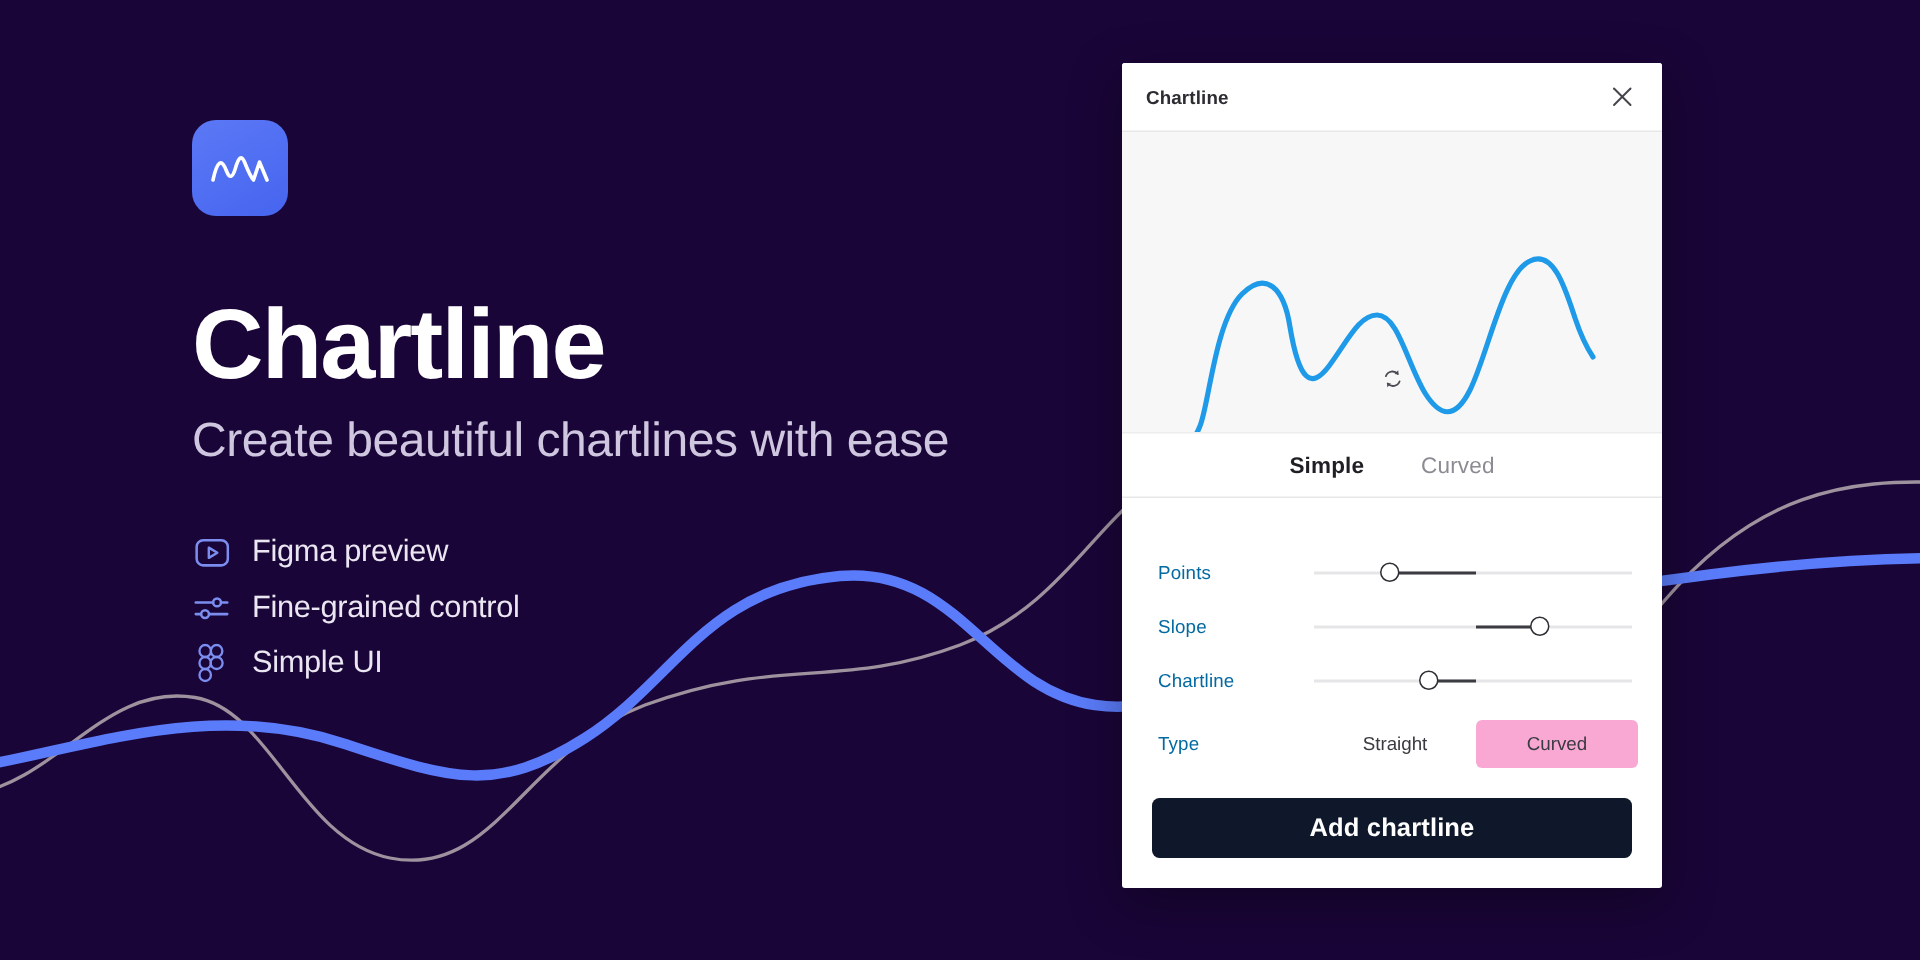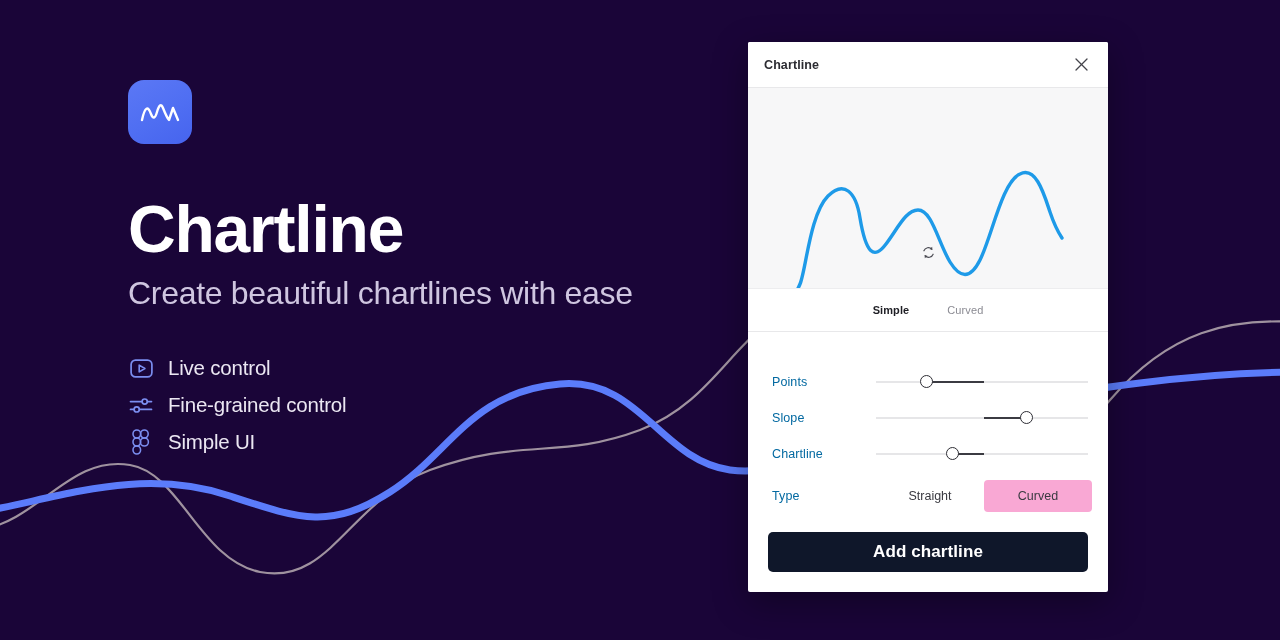--- a/index.html
+++ b/index.html
@@ -159,21 +159,21 @@
     display: flex;
     align-items: center;
     justify-content: center;
     gap: 38px;
     border-top: 1px solid #ededef;
     border-bottom: 1px solid #e8e8ea;
     background: #ffffff;
   }
 
   .tab {
-    font-size: 11px;
+    font-size: 15px;
     color: #8b8b93;
     cursor: pointer;
     letter-spacing: 0.1px;
   }
 
   .tab.active {
     color: #1f1f25;
     font-weight: bold;
   }
 
@@ -302,21 +302,21 @@
 
   <ul class="feature-list">
 
     <li class="feature-item">
       <span class="feature-icon">
         <svg width="23" height="19" viewBox="0 0 23 19">
           <rect x="1.1" y="1.1" width="20.8" height="16.8" rx="4.4" fill="none" stroke="#7b8ef0" stroke-width="1.7"></rect>
           <path d="M9.2 6.1 L14.9 9.5 L9.2 12.9 Z" fill="none" stroke="#7b8ef0" stroke-width="1.6" stroke-linejoin="round"></path>
         </svg>
       </span>
-      <span class="feature-label">Live control</span>
+      <span class="feature-label">Figma preview</span>
     </li>
 
     <li class="feature-item">
       <span class="feature-icon">
         <svg width="24" height="19" viewBox="0 0 24 19">
           <line x1="1.5" y1="5.6" x2="13" y2="5.6" stroke="#7b8ef0" stroke-width="1.7" stroke-linecap="round"></line>
           <line x1="18.5" y1="5.6" x2="22.5" y2="5.6" stroke="#7b8ef0" stroke-width="1.7" stroke-linecap="round"></line>
           <circle cx="15.7" cy="5.6" r="2.6" fill="none" stroke="#7b8ef0" stroke-width="1.7"></circle>
           <line x1="1.5" y1="13.4" x2="5" y2="13.4" stroke="#7b8ef0" stroke-width="1.7" stroke-linecap="round"></line>
           <line x1="10.5" y1="13.4" x2="22.5" y2="13.4" stroke="#7b8ef0" stroke-width="1.7" stroke-linecap="round"></line>

